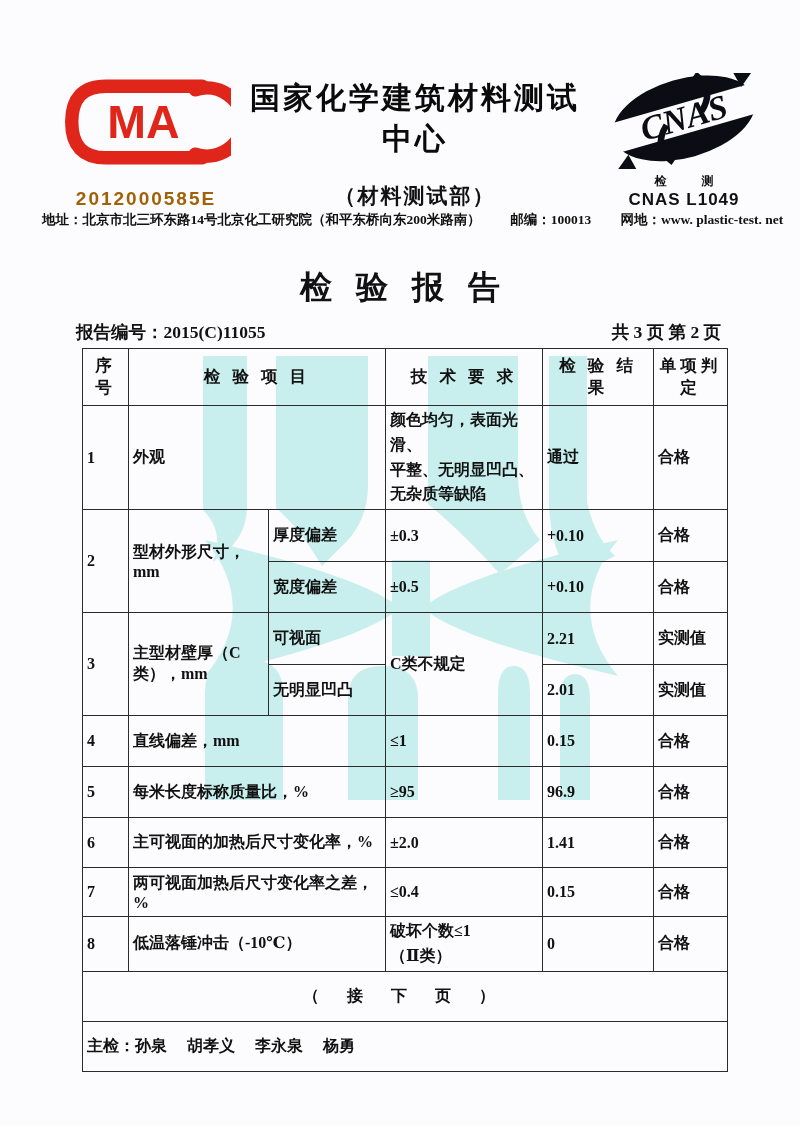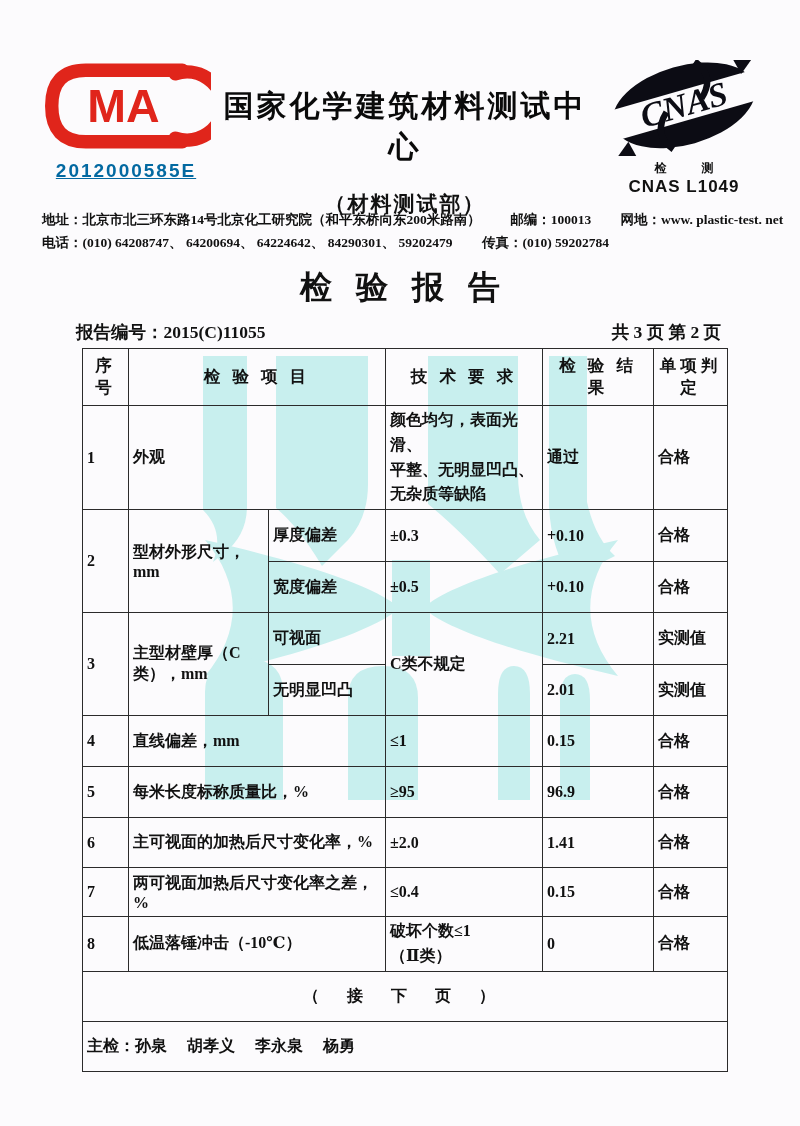--- a/index.html
+++ b/index.html
@@ -1,22 +1,22 @@
 <!DOCTYPE html>
 <html><head>
 <meta charset="utf-8">
 <style>
   html,body{margin:0;padding:0;}
   body{width:800px;height:1126px;background:#fbfafc;font-family:"Liberation Serif","DejaVu Serif",serif;color:#111;}
   .page{position:relative;width:800px;height:1126px;overflow:hidden;background:#fcfbfd;}
 
   
-  .brand-row{position:absolute;top:60px;left:36px;right:26px;height:150px;display:flex;justify-content:space-between;align-items:flex-start;}
+  .brand-row{position:absolute;top:60px;left:56px;right:26px;height:150px;display:flex;justify-content:space-between;align-items:flex-end;}
   .cma-block{width:180px;text-align:center;}
-  .cma-num{margin-top:4px;font-family:"Liberation Sans",sans-serif;font-weight:bold;font-size:19px;letter-spacing:2px;color:#0369a1;text-decoration:underline;}
+  .cma-num{margin-top:16px;font-family:"Liberation Sans",sans-serif;font-weight:bold;font-size:19px;letter-spacing:2px;color:#a16207;}
   .org-block{flex:1;text-align:center;padding-top:26px;}
   .org-name{font-family:"Liberation Sans",sans-serif;font-weight:bold;font-size:30px;letter-spacing:3px;color:#0a0a0a;}
   .org-dept{margin-top:22px;font-family:"Liberation Sans",sans-serif;font-weight:bold;font-size:21px;letter-spacing:2px;}
   .cnas-block{width:180px;text-align:center;}
   .cnas-sub{font-size:12px;font-weight:bold;letter-spacing:16px;text-indent:16px;margin-top:0px;}
   .cnas-code{font-family:"Liberation Sans",sans-serif;font-weight:bold;font-size:17px;letter-spacing:1px;}
 
   
   .contact{position:absolute;top:208px;left:42px;right:26px;font-size:13.5px;font-weight:bold;line-height:23px;}
   .contact .row{white-space:nowrap;}
@@ -98,24 +98,20 @@
       <div class="cnas-code">CNAS L1049</div>
     </div>
   </div>
 
   <div class="contact">
     <div class="row">
       <span class="lbl">地址：</span><span>北京市北三环东路14号北京化工研究院（和平东桥向东200米路南）</span><span class="gap"></span>
       <span class="lbl">邮编：</span><span>100013</span><span class="gap"></span>
       <span class="lbl">网地：</span><span>www. plastic-test. net</span>
     </div>
-    <div class="row">
-      <span class="lbl">电话：</span><span>(010) 64208747、  64200694、  64224642、  84290301、  59202479</span><span class="gap"></span>
-      <span class="lbl">传真：</span><span>(010) 59202784</span>
-    </div>
   </div>
 
   <div class="report-title">检验报告</div>
 
   <div class="report-meta">
     <span><span>报告编号：</span><span>2015(C)11055</span></span>
     <span>共 3 页 第 2 页</span>
   </div>
 
   <table class="report">

